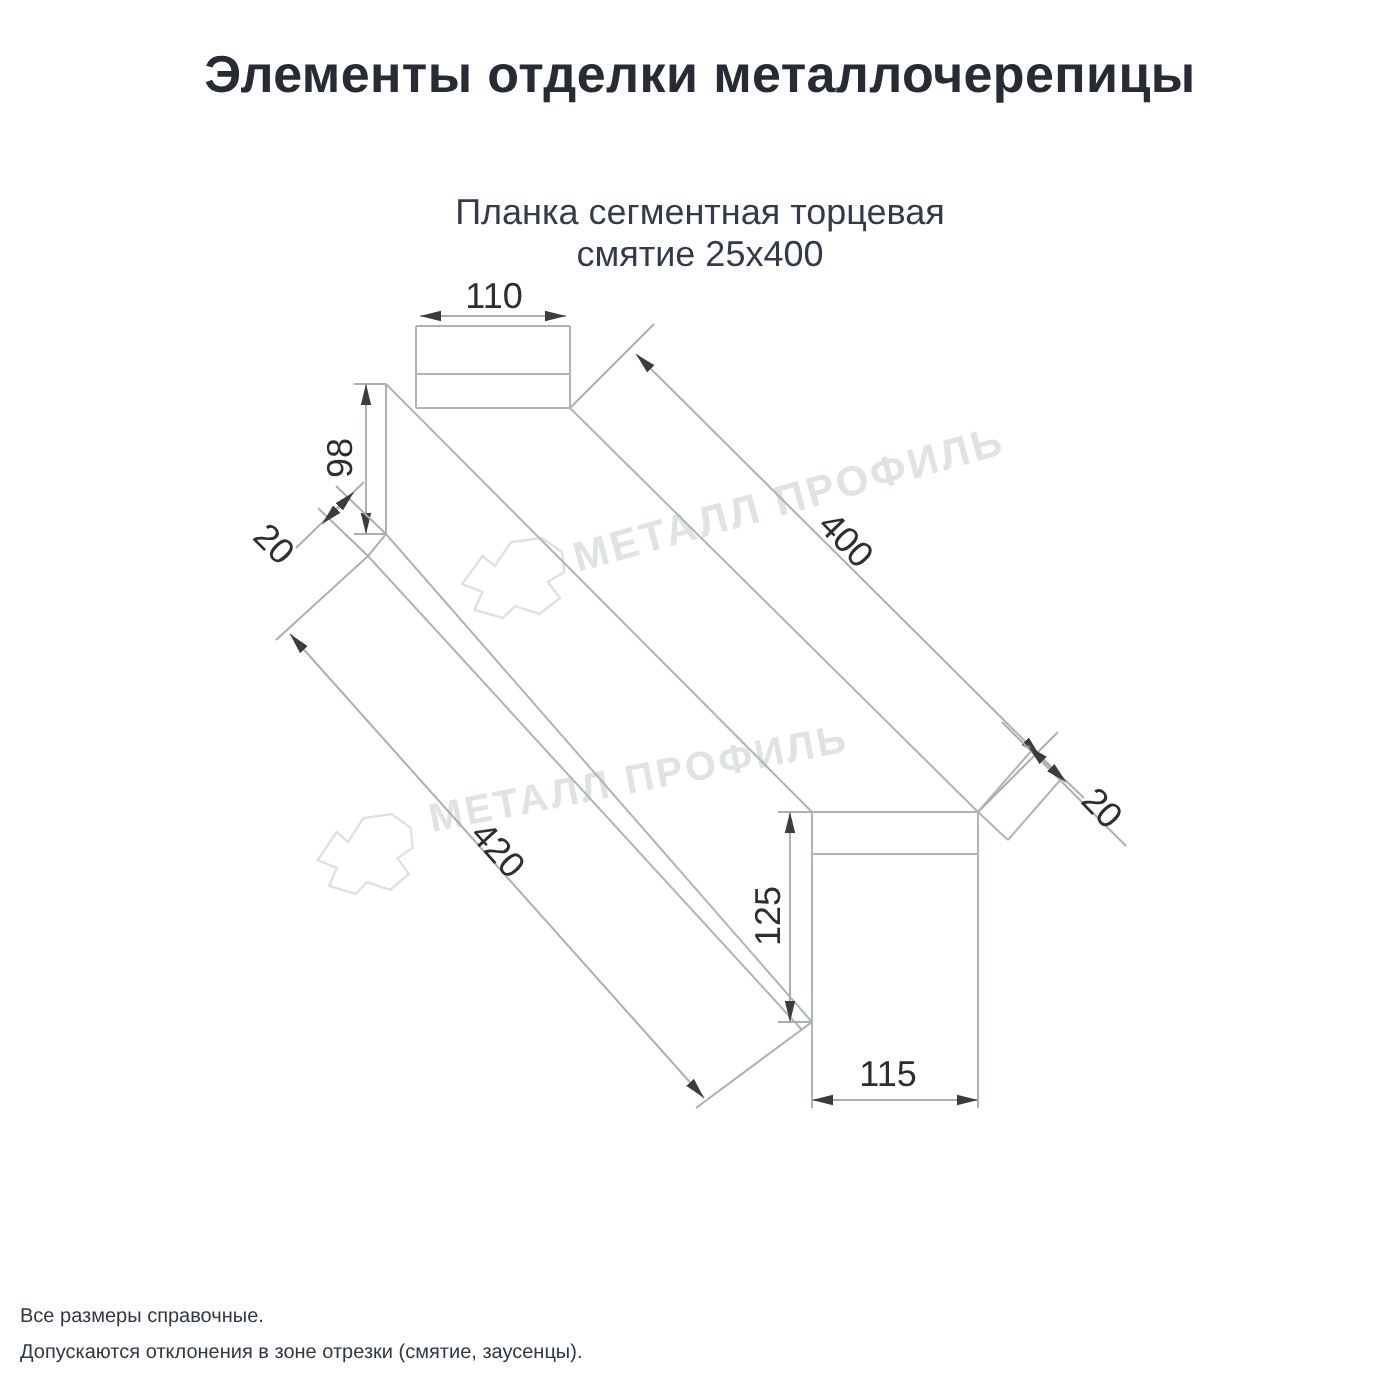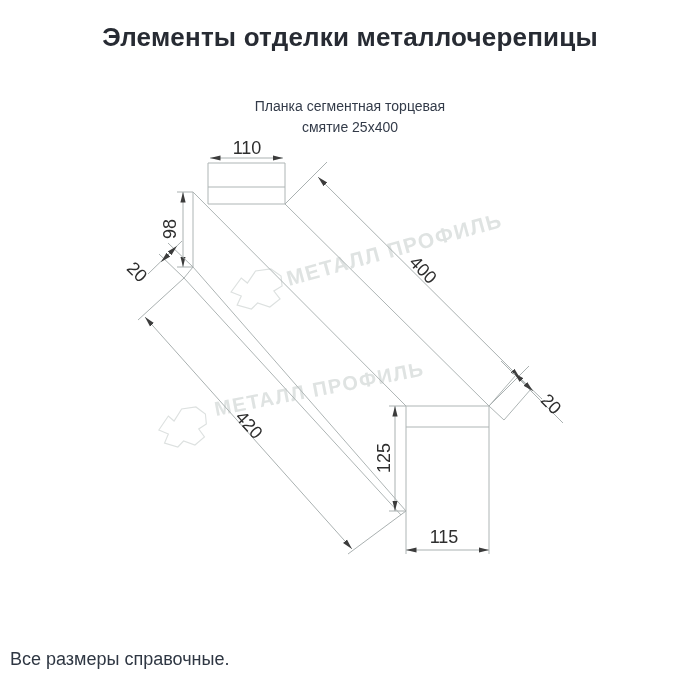--- a/index.html
+++ b/index.html
@@ -1,22 +1,22 @@
 <!DOCTYPE html>
 <html><head>
 <meta charset="utf-8">
 <style>
   html,body{margin:0;padding:0;background:#ffffff;}
   .canvas{position:relative;width:700px;height:700px;background:#ffffff;overflow:hidden;
           font-family:"Liberation Sans",sans-serif;}
   .page-title{position:absolute;top:22px;left:0;width:700px;text-align:center;
               font-size:26px;font-weight:bold;color:#272b33;letter-spacing:.2px;}
   .subtitle{position:absolute;top:96px;left:0;width:700px;text-align:center;
-            font-size:14px;line-height:21px;color:#333b49;}
-  .footer{position:absolute;left:10px;top:650px;font-size:18px;line-height:18px;color:#2f3743;}
+            font-size:18px;line-height:21px;color:#333b49;}
+  .footer{position:absolute;left:10px;top:650px;font-size:10px;line-height:18px;color:#2f3743;}
   .drawing-svg{position:absolute;left:0;top:0;}
   .edge{stroke:#aeb5b5;stroke-width:1;fill:none;}
   .dimline{stroke:#aab1b1;stroke-width:1;fill:none;}
   .dimtext{font-family:"Liberation Sans",sans-serif;font-size:18px;fill:#2e2e2e;}
   .wm-text{font-family:"Liberation Sans",sans-serif;font-weight:bold;fill:#dfe3e2;letter-spacing:1.5px;}
   .wm-cloud{stroke:#dde1e0;stroke-width:1.2;fill:none;}
 </style>
 </head>
 <body>
 
@@ -121,15 +121,16 @@
     </g>
 
     <g>
       <line class="dimline" x1="406" y1="550" x2="489" y2="550" marker-start="url(#arr)" marker-end="url(#arr)"></line>
       <text class="dimtext" x="444" y="543" text-anchor="middle">115</text>
     </g>
   </svg>
 
   <div class="footer">
     <div>Все размеры справочные.</div>
+    <div>Допускаются отклонения в зоне отрезки (смятие, заусенцы).</div>
   </div>
 
 </div>
 
 </body></html>

